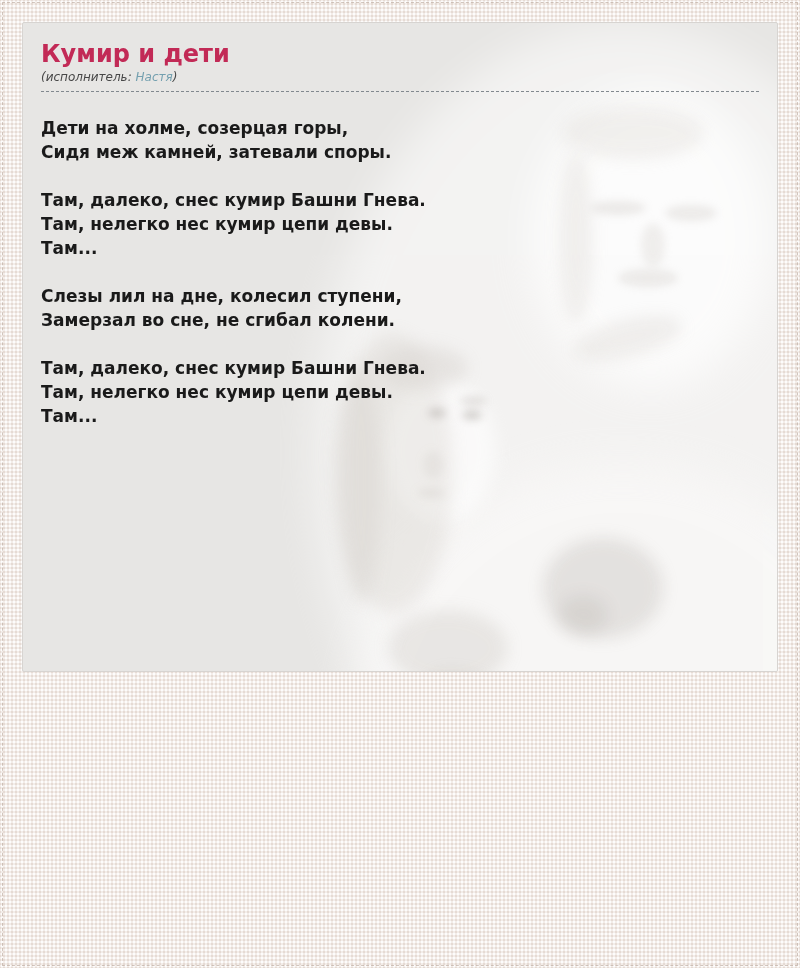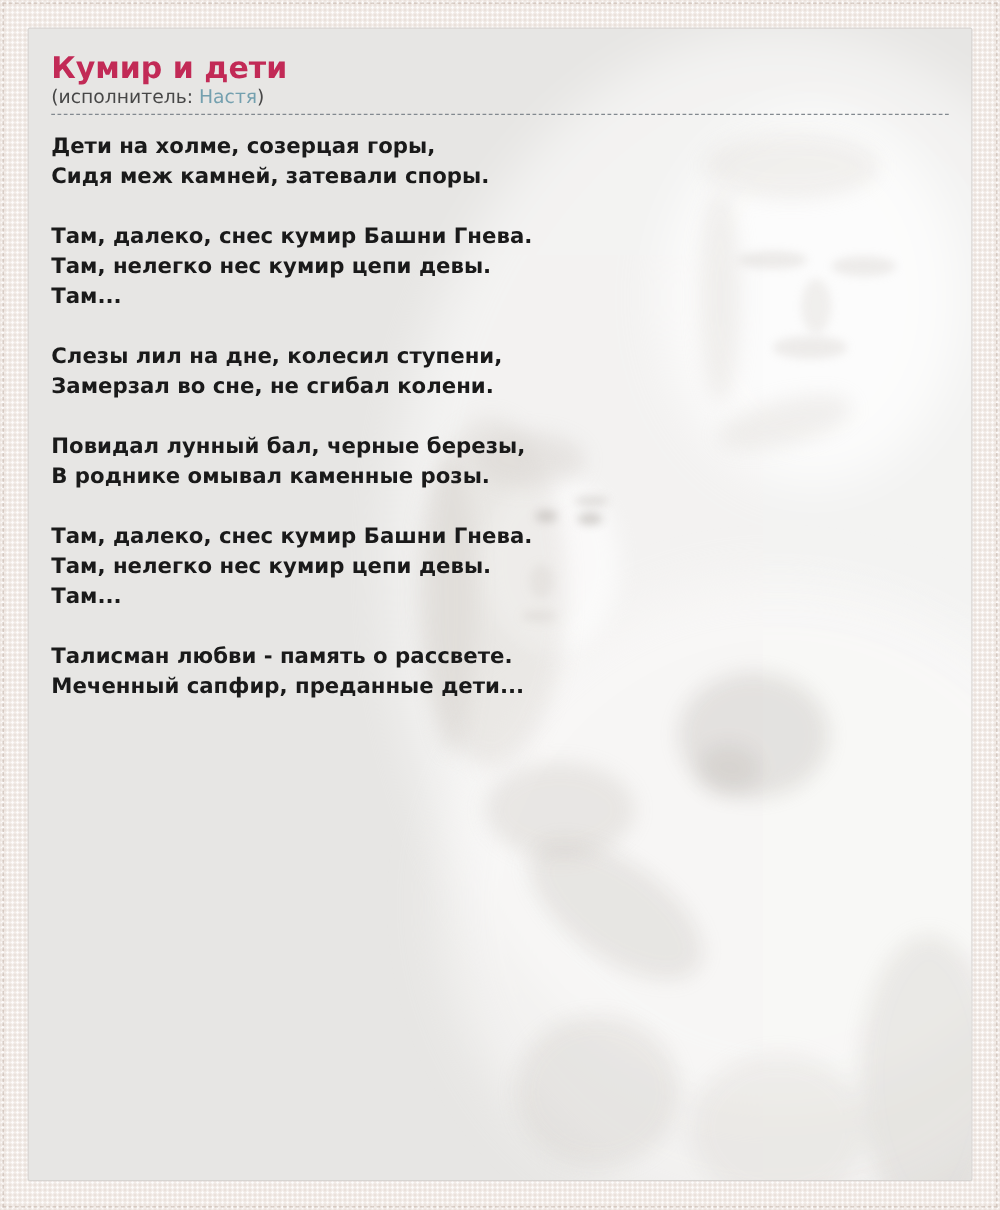--- a/index.html
+++ b/index.html
@@ -22,40 +22,41 @@
       radial-gradient(rgba(214,197,187,.45) 28%, transparent 30%);
     background-size:4px 4px,4px 4px;
     background-position:0 0,2px 2px;
   }
   .dashed-frame{
     position:absolute;inset:2px;
     border:1px dashed rgba(186,168,156,.65);
     pointer-events:none;
   }
   .content{
-    position:absolute;left:22px;top:22px;width:756px;height:923px;
+    position:absolute;left:22px;top:22px;width:756px;height:650px;
     background:var(--content-bg);
     border:1px solid #d7d4d1;border-radius:2px;
     overflow:hidden;
   }
   .photo{position:absolute;left:0;top:0;width:756px;height:923px;pointer-events:none;}
   .inner{position:relative;padding:18px 18px 0 18px;}
   .song-title{
     margin:0;padding:0;
     font-size:24px;line-height:26px;font-weight:bold;
     color:var(--title-color);
   }
   .performer{
-    font-size:15px;line-height:20px;font-weight:normal;
+    font-size:12px;line-height:20px;font-weight:normal;
     color:var(--subtitle-color);
+    font-style:italic;
   }
   .performer a{color:var(--link-color);text-decoration:none;cursor:pointer;}
   .separator{height:0;border-bottom:1px dashed var(--separator-color);margin-top:4px;}
   .lyrics{
-    margin-top:13px;
+    margin-top:24px;
     font-size:17px;font-weight:bold;line-height:24px;
     color:var(--lyrics-color);
   }
   .lyrics p{margin:0 0 24px 0;}
 </style>
 </head>
 <body>
 
 <div class="dashed-frame"></div>
 
@@ -110,18 +111,16 @@
   </svg>
 
   <div class="inner">
     <h1 class="song-title">Кумир и дети</h1>
     <div class="performer"><span>(исполнитель: </span><a href="#">Настя</a><span>)</span></div>
     <div class="separator"></div>
     <div class="lyrics" id="lyrics">
         <p>Дети на холме, созерцая горы,<br>Сидя меж камней, затевали споры.</p>
         <p>Там, далеко, снес кумир Башни Гнева.<br>Там, нелегко нес кумир цепи девы.<br>Там...</p>
         <p>Слезы лил на дне, колесил ступени,<br>Замерзал во сне, не сгибал колени.</p>
-        <p>Повидал лунный бал, черные березы,<br>В роднике омывал каменные розы.</p>
         <p>Там, далеко, снес кумир Башни Гнева.<br>Там, нелегко нес кумир цепи девы.<br>Там...</p>
-        <p>Талисман любви - память о рассвете.<br>Меченный сапфир, преданные дети...</p>
       </div>
   </div>
 </div>
 
 </body></html>

